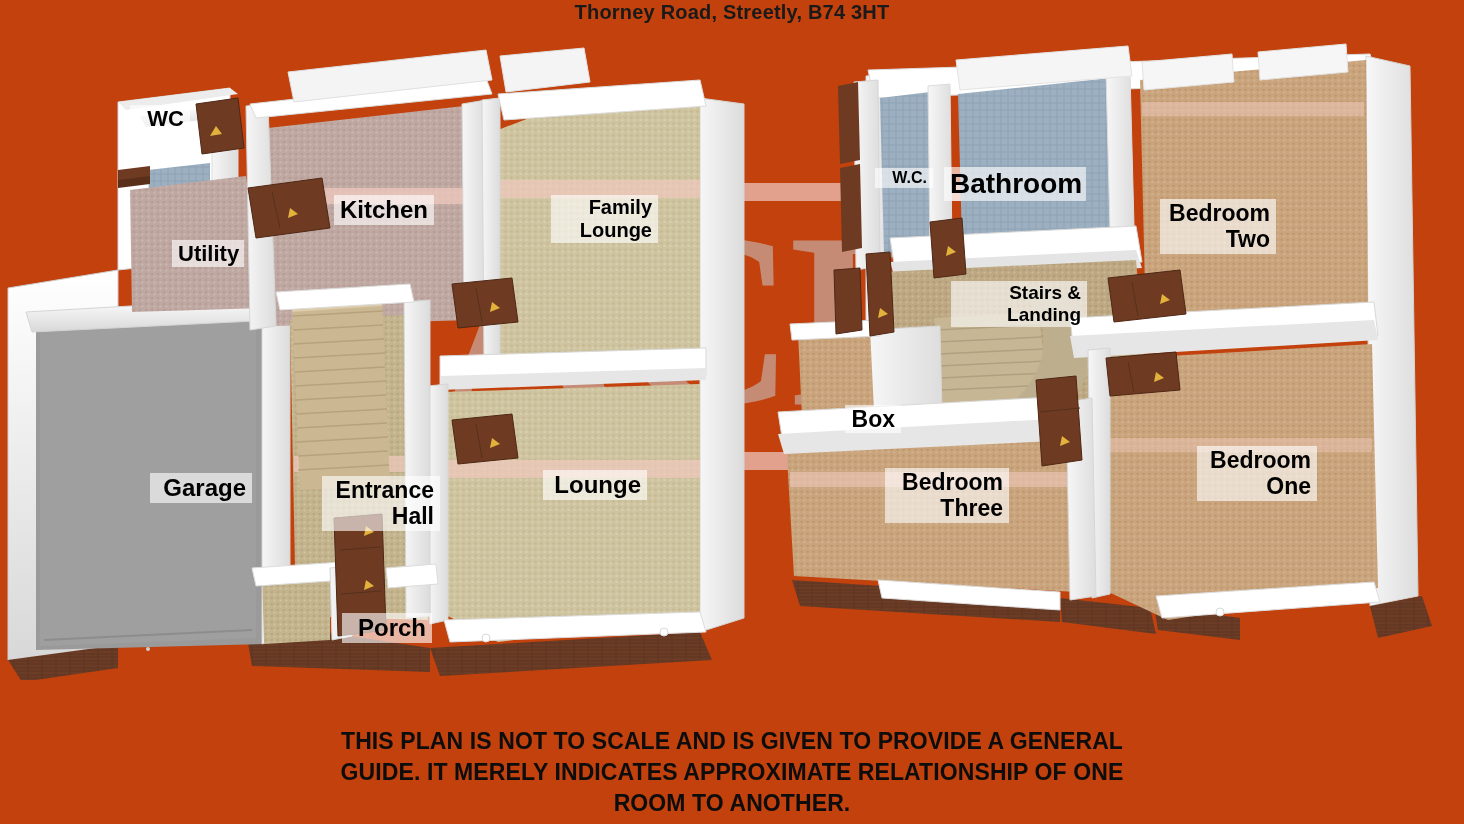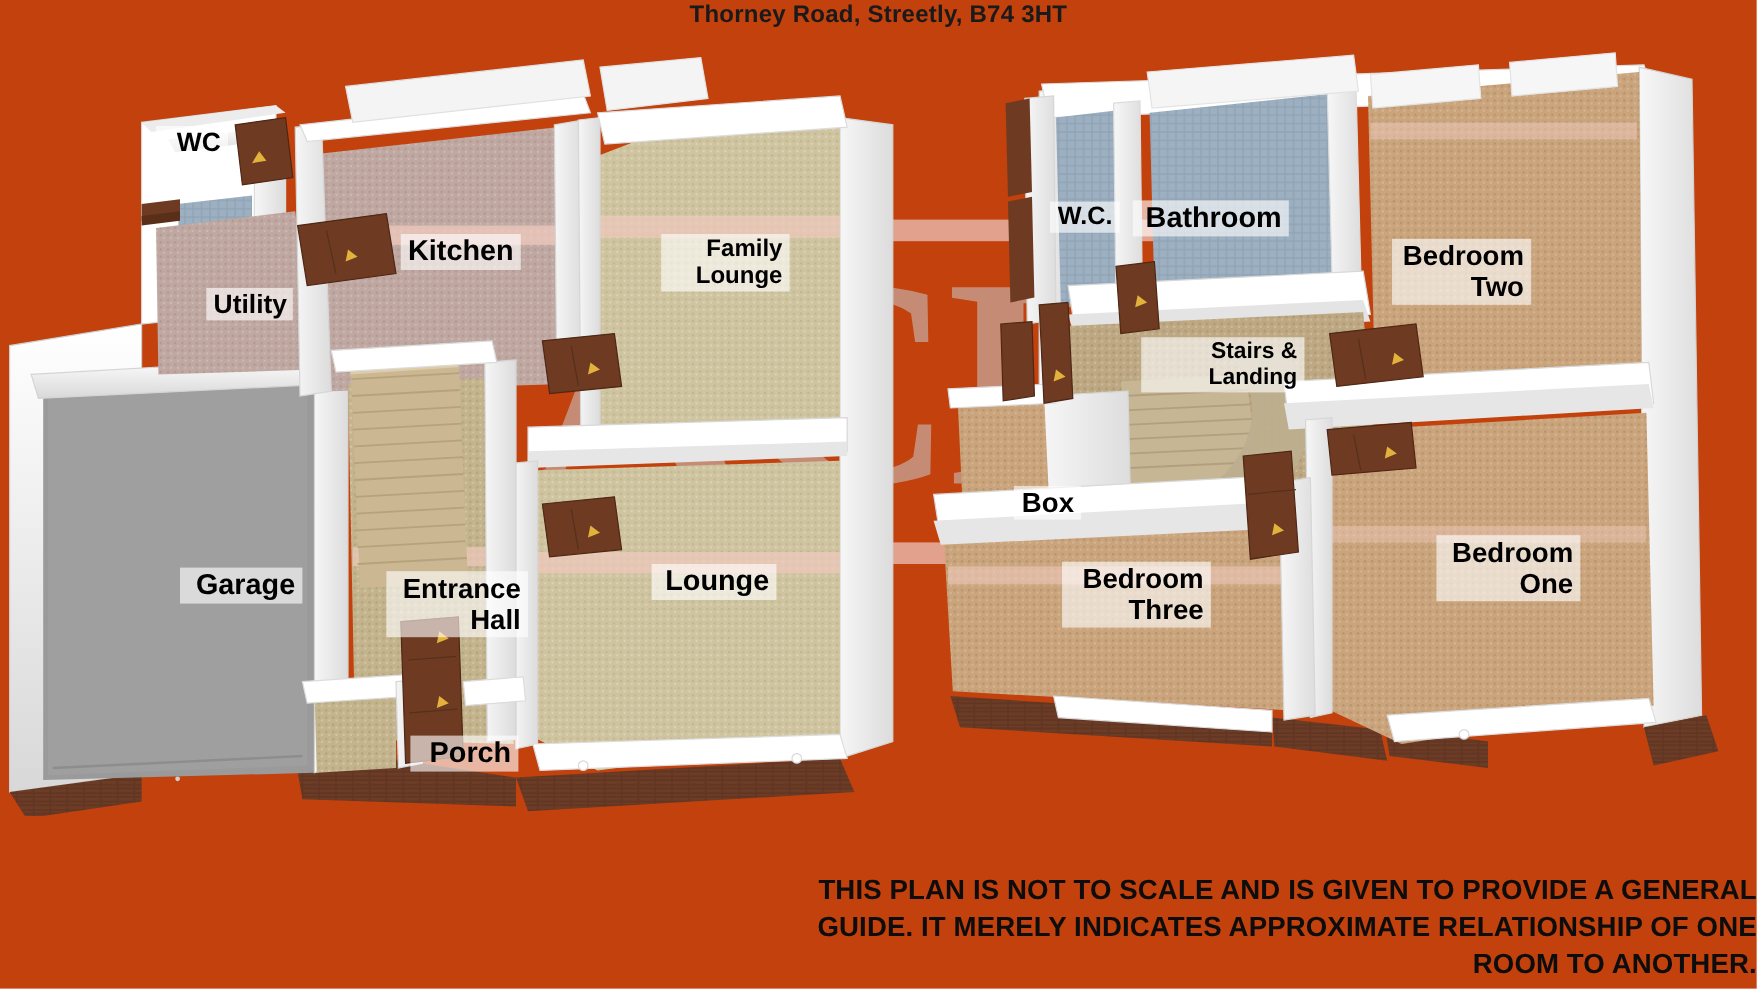--- a/index.html
+++ b/index.html
@@ -5,21 +5,21 @@
   html,body{margin:0;padding:0;background:#ffffff;}
   body{width:1464px;height:824px;overflow:hidden;
        font-family:"Liberation Sans","DejaVu Sans",sans-serif;color:#111;}
   #stage{position:relative;width:1464px;height:824px;background:#c2410c;}
 
   
   .title{position:absolute;top:0;left:0;width:1464px;text-align:center;
          font-size:20px;font-weight:bold;letter-spacing:.2px;line-height:24px;color:#1a1a1a;}
 
   
-  .disclaimer{position:absolute;left:0;top:726px;width:1464px;text-align:right;
+  .disclaimer{position:absolute;left:0;top:726px;width:1464px;text-align:center;
               font-size:23px;font-weight:bold;line-height:31px;color:#0d0d0d;
               letter-spacing:.1px;}
   .disclaimer span{display:block;}
 
   
   .watermark{position:absolute;left:440px;top:170px;width:620px;height:300px;
              font-size:250px;font-weight:bold;color:#c9c9c9;opacity:.55;
              letter-spacing:-6px;line-height:300px;overflow:hidden;
              font-family:"Liberation Serif","DejaVu Serif",serif;pointer-events:none;}
   .wmbar{position:absolute;left:440px;height:18px;background:#f3d6d2;opacity:.65;}
@@ -374,22 +374,22 @@
   <div class="lbl" style="left:172px;top:240px;width:72px;font-size:22px;">Utility</div>
   <div class="lbl" style="left:334px;top:195px;width:100px;font-size:24px;">Kitchen</div>
   <div class="lbl" style="left:551px;top:195px;width:107px;font-size:20px;">Family
 Lounge</div>
   <div class="lbl" style="left:150px;top:473px;width:102px;font-size:24px;">Garage</div>
   <div class="lbl" style="left:322px;top:476px;width:118px;font-size:23px;">Entrance
 Hall</div>
   <div class="lbl" style="left:543px;top:470px;width:104px;font-size:24px;">Lounge</div>
   <div class="lbl" style="left:342px;top:613px;width:90px;font-size:24px;">Porch</div>
 
-  <div class="lbl" style="left:875px;top:168px;width:58px;font-size:21px;">W.C.</div>
-  <div class="lbl" style="left:944px;top:167px;width:130px;font-size:24px;">Bathroom</div>
+  <div class="lbl" style="left:875px;top:168px;width:58px;font-size:16px;">W.C.</div>
+  <div class="lbl" style="left:944px;top:167px;width:142px;font-size:28px;">Bathroom</div>
   <div class="lbl" style="left:951px;top:281px;width:136px;font-size:19px;">Stairs &amp; Landing</div>
   <div class="lbl" style="left:1160px;top:199px;width:116px;font-size:23px;">Bedroom
 Two</div>
   <div class="lbl" style="left:845px;top:364px;width:56px;font-size:23px;margin-top:41px;">Box</div>
   <div class="lbl" style="left:1197px;top:446px;width:120px;font-size:23px;">Bedroom
 One</div>
   <div class="lbl" style="left:885px;top:468px;width:124px;font-size:23px;">Bedroom
 Three</div>
 
   <div class="disclaimer">

